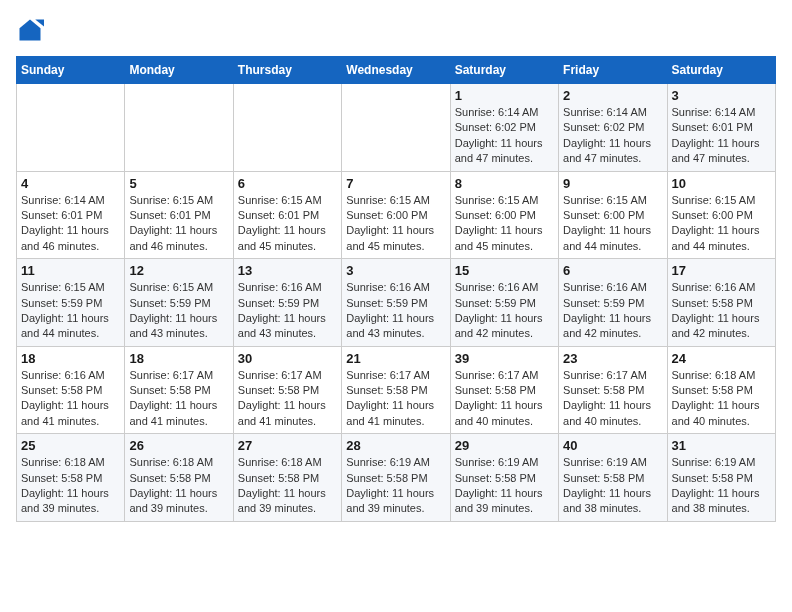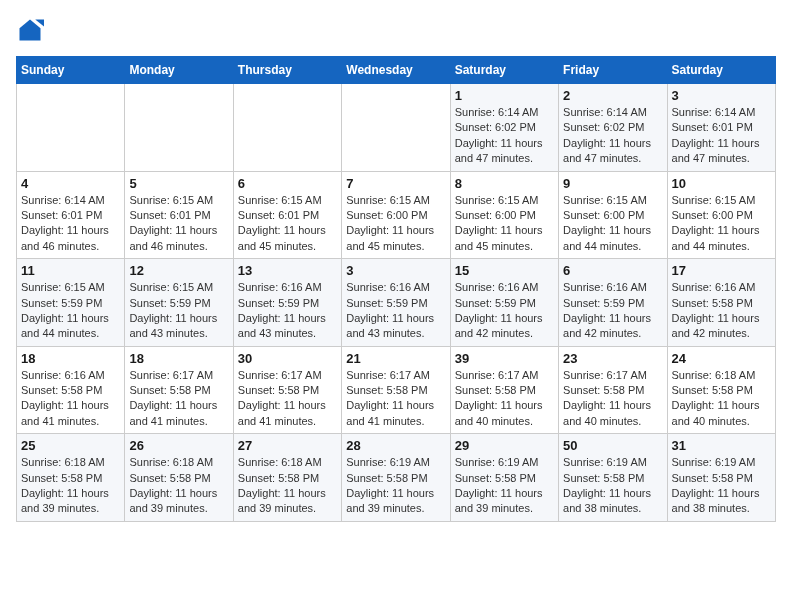--- a/index.html
+++ b/index.html
@@ -333,21 +333,21 @@
 and 39 minutes.</div>
         </td>
         <td>
           <span class="day-number">29</span>
           <div class="day-info" style="white-space: pre-line;">Sunrise: 6:19 AM
 Sunset: 5:58 PM
 Daylight: 11 hours
 and 39 minutes.</div>
         </td>
         <td>
-          <span class="day-number">50</span>
+          <span class="day-number">40</span>
           <div class="day-info" style="white-space: pre-line;">Sunrise: 6:19 AM
 Sunset: 5:58 PM
 Daylight: 11 hours
 and 38 minutes.</div>
         </td>
         <td>
           <span class="day-number">31</span>
           <div class="day-info" style="white-space: pre-line;">Sunrise: 6:19 AM
 Sunset: 5:58 PM
 Daylight: 11 hours

